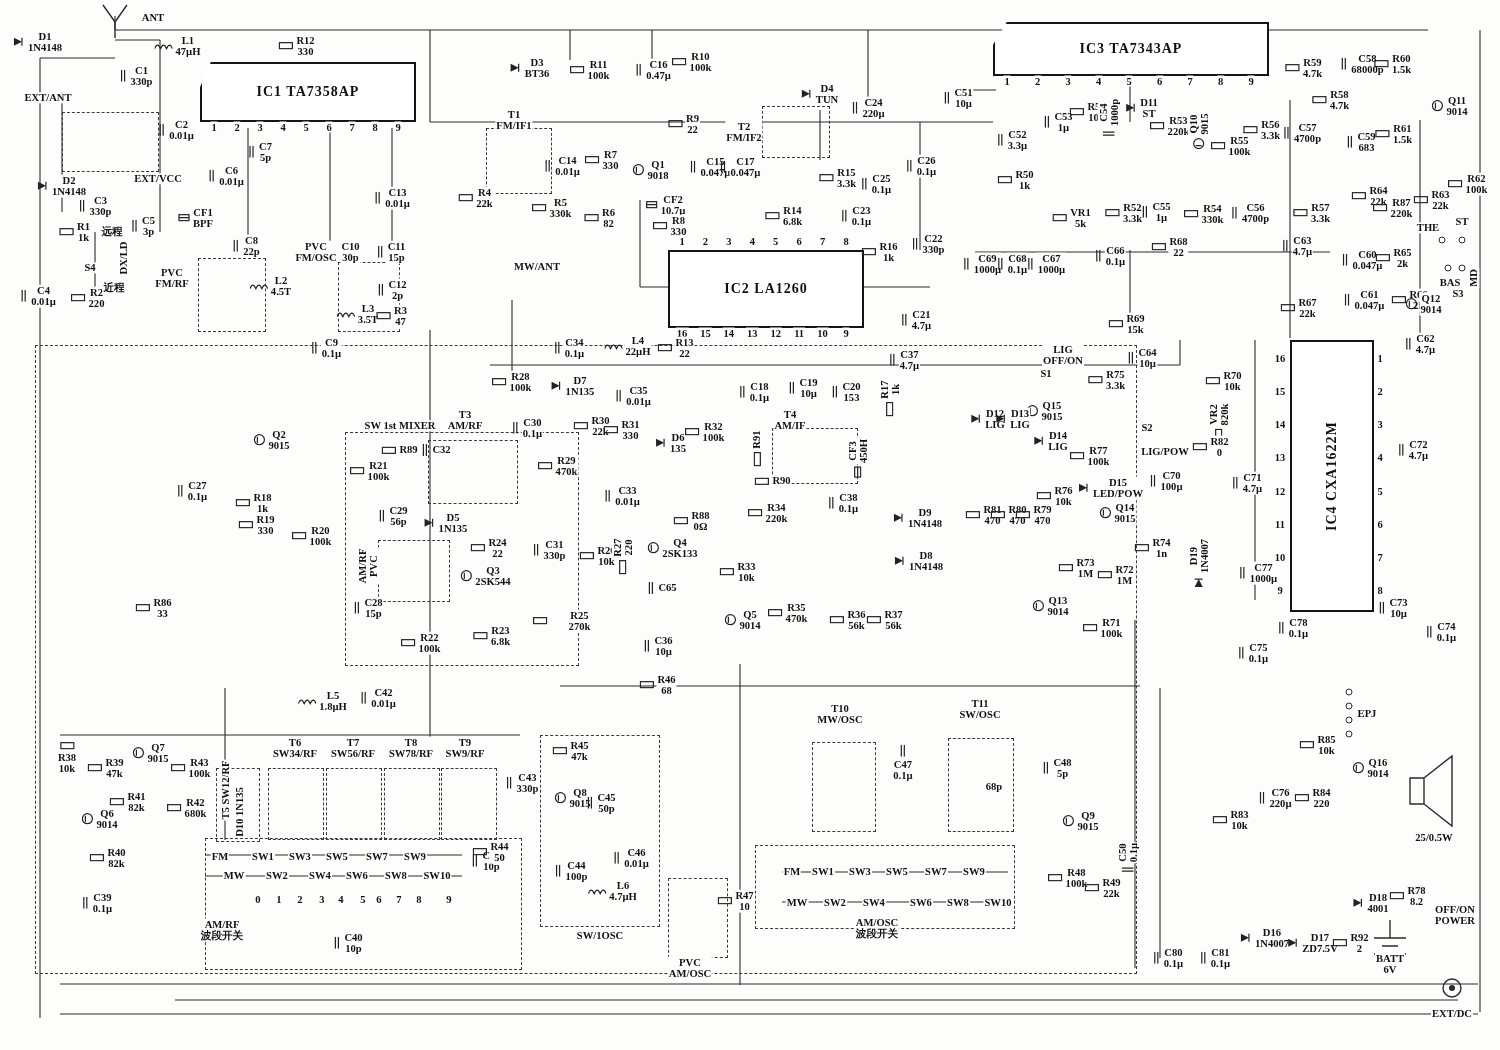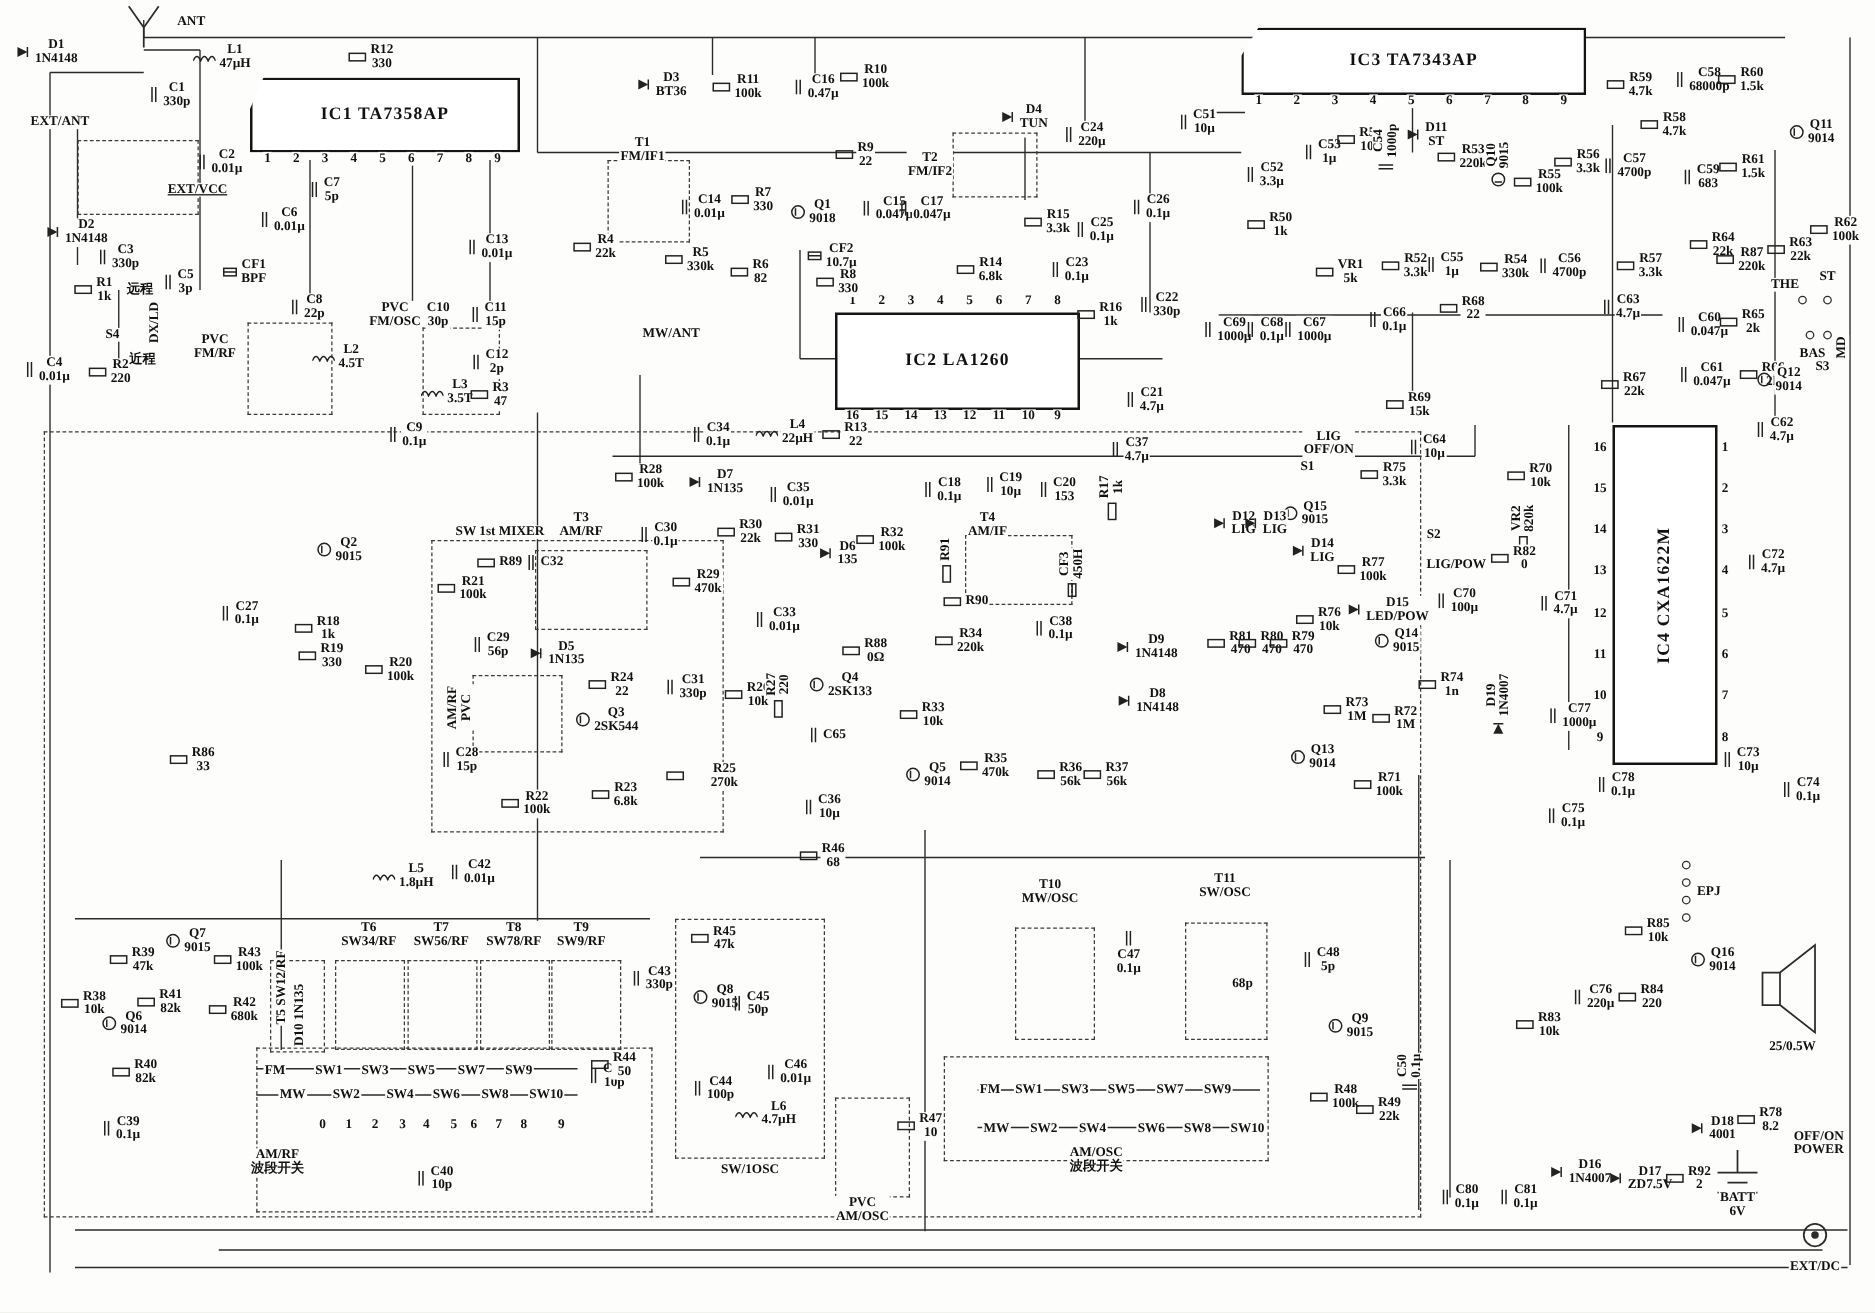--- a/index.html
+++ b/index.html
@@ -859,21 +859,21 @@
         <div class="txt">C30
 0.1µ</div>
       </div>
       <div class="comp" style="left: 592px; top: 426px;">
         <svg width="15" height="8">
           <rect x="1" y="1" width="13" height="6" stroke="#222" fill="none" stroke-width="1.2"></rect>
         </svg>
         <div class="txt">R30
 22k</div>
       </div>
-      <div class="comp" style="left: 638px; top: 430px;">
+      <div class="comp" style="left: 622px; top: 430px;">
         <svg width="15" height="8">
           <rect x="1" y="1" width="13" height="6" stroke="#222" fill="none" stroke-width="1.2"></rect>
         </svg>
         <div class="txt">R31
 330</div>
       </div>
       <div class="comp" style="left: 671px; top: 443px;">
         <svg width="12" height="10">
           <path d="M1 1 L1 9 L9 5 Z" fill="#222"></path>
           <path d="M9 1 V9" stroke="#222" fill="none" stroke-width="1.2"></path>
@@ -1425,21 +1425,21 @@
         <div class="txt">R84
 220</div>
       </div>
       <div class="comp" style="left: 1231px; top: 820px;">
         <svg width="15" height="8">
           <rect x="1" y="1" width="13" height="6" stroke="#222" fill="none" stroke-width="1.2"></rect>
         </svg>
         <div class="txt">R83
 10k</div>
       </div>
-      <div class="comp" style="left: 67px; top: 803px;">
+      <div class="comp" style="left: 67px; top: 758px; flex-direction: column;">
         <svg width="15" height="8">
           <rect x="1" y="1" width="13" height="6" stroke="#222" fill="none" stroke-width="1.2"></rect>
         </svg>
         <div class="txt">R38
 10k</div>
       </div>
       <div class="comp" style="left: 106px; top: 768px;">
         <svg width="15" height="8">
           <rect x="1" y="1" width="13" height="6" stroke="#222" fill="none" stroke-width="1.2"></rect>
         </svg>
@@ -1685,21 +1685,21 @@
 2</div>
       </div>
     </div>
 <div id="labels-layer">
       <div class="lbl" style="left: 105px; top: 18px; margin-left: 48px;">
         <div class="txt">ANT</div>
       </div>
       <div class="lbl" style="left: 48px; top: 98px;">
         <div class="txt">EXT/ANT</div>
       </div>
-      <div class="lbl" style="left: 158px; top: 152px; text-decoration: underline;">
+      <div class="lbl" style="left: 158px; top: 179px;">
         <div class="txt">EXT/VCC</div>
       </div>
       <div class="lbl" style="left: 112px; top: 232px;">
         <div class="txt">远程</div>
       </div>
       <div class="lbl rot" style="left: 124px; top: 258px;">
         <div class="txt">DX/LD</div>
       </div>
       <div class="lbl" style="left: 90px; top: 268px;">
         <div class="txt">S4</div>

